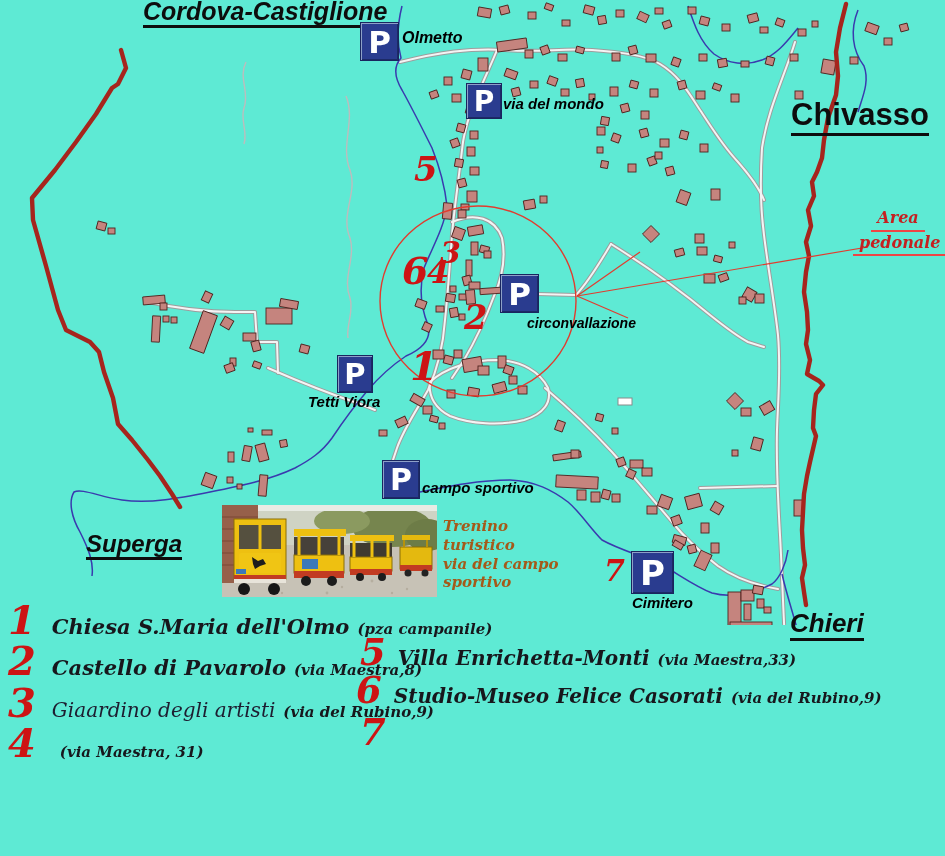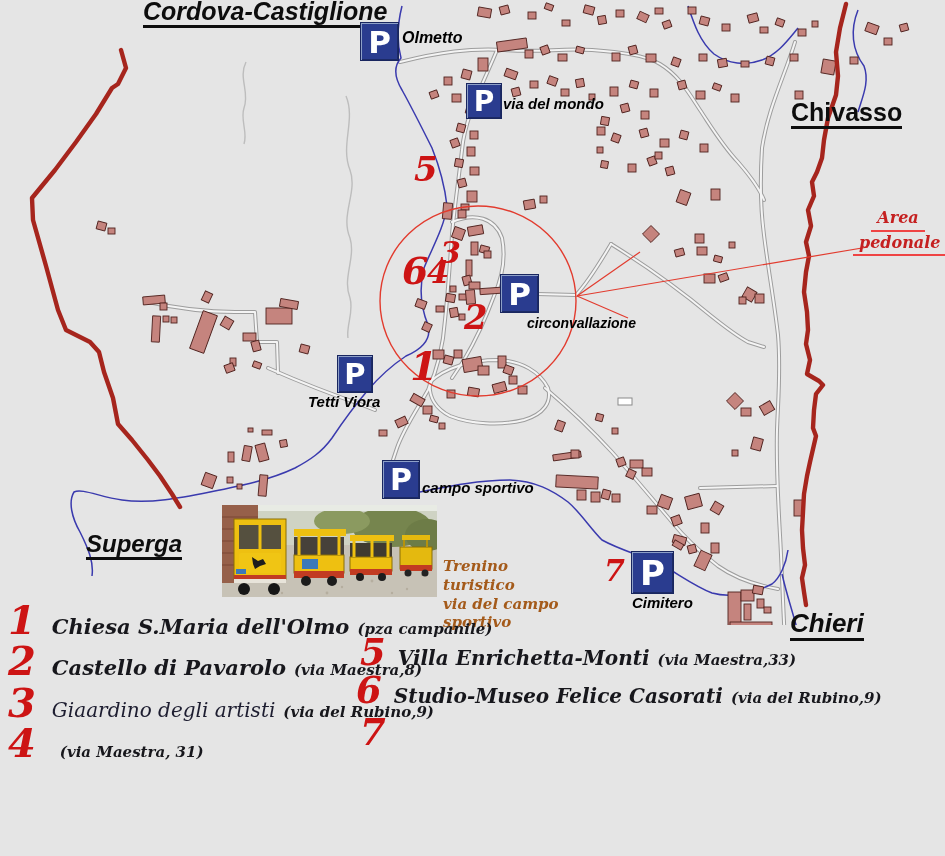--- a/index.html
+++ b/index.html
@@ -1,16 +1,16 @@
 <!DOCTYPE html>
 <html><head>
 <meta charset="utf-8">
 <style>
   html,body{margin:0;padding:0;background:#fff;}
-  #stage{position:relative;width:945px;height:856px;background:#e5e5e5;overflow:hidden;
+  #stage{position:relative;width:945px;height:856px;background:#5eead4;overflow:hidden;
          font-family:"Liberation Sans",sans-serif;text-decoration:underline;}
   #mapsvg{position:absolute;left:0;top:0;}
 
   
   .region{position:absolute;font-weight:bold;color:#0d0d0d;line-height:1.05;white-space:nowrap;}
   .region .ul{display:inline-block;border-bottom:3px solid #0d0d0d;padding-bottom:1px;}
   .italic{font-style:italic;}
   .plabel{position:absolute;font-weight:bold;font-style:italic;color:#000;white-space:nowrap;}
   .psign{position:absolute;background:#2a3c8f;border:1px solid #19265f;
          box-shadow:1px 1px 0 #8ea0c8 inset,-1px -1px 0 #1c2a66 inset;
@@ -19,21 +19,21 @@
   .mapnum{position:absolute;color:#cd1414;font-family:"DejaVu Serif",serif;
           font-weight:bold;font-style:italic;line-height:1;}
   .areaped{position:absolute;color:#c52020;font-family:"DejaVu Serif",serif;
            font-weight:bold;font-style:italic;text-align:center;line-height:1.35;}
   .areaped .ul{display:inline-block;border-bottom:2px solid #ef4444;padding:0 6px 1px 6px;}
 
   
   #photo{position:absolute;left:222px;top:505px;width:215px;height:92px;overflow:hidden;}
   #caption{position:absolute;left:443px;top:517px;width:120px;color:#a45a1a;
            font-family:"DejaVu Serif",serif;font-weight:bold;font-style:italic;
-           font-size:15px;line-height:1.25;margin-top:40px;}
+           font-size:15px;line-height:1.25;}
 
   
   .lgrow{position:absolute;display:flex;align-items:baseline;white-space:nowrap;}
   .lgnum{color:#cd1414;font-family:"DejaVu Serif",serif;font-weight:bold;font-style:italic;
          font-size:40px;line-height:.8;margin-right:16px;}
   .lgname{color:#17171c;font-family:"DejaVu Serif",serif;font-weight:bold;font-style:italic;
           font-size:21px;}
   .lgname.script{font-weight:normal;font-size:20px;color:#1d1d30;}
   .lgdetail{color:#17171c;font-family:"DejaVu Serif",serif;font-weight:bold;font-style:italic;
             font-size:15px;margin-left:8px;}
@@ -305,21 +305,21 @@
       <ellipse cx="478" cy="301" rx="98" ry="95"></ellipse>
       <g stroke-width="1.2">
         <path d="M577,296 L868,247"></path>
         <path d="M577,296 L640,252"></path>
         <path d="M577,296 L628,318"></path>
       </g>
     </g>
   </svg>
 
   <div class="region italic" style="left:143px;top:-2px;font-size:25px;"><span class="ul">Cordova-Castiglione</span></div>
-  <div class="region" style="left:791px;top:99px;font-size:25px;"><span class="ul">Chivasso</span></div>
+  <div class="region" style="left:791px;top:99px;font-size:31px;"><span class="ul">Chivasso</span></div>
   <div class="region italic" style="left:86px;top:506px;font-size:24px;">
     <br>
     <span class="ul">Superga</span>
   </div>
   <div class="region italic" style="left:790px;top:610px;font-size:26px;"><span class="ul">Chieri</span></div>
 
   <div class="areaped" style="left:853px;top:207px;width:90px;font-size:16px;">
     <span class="ul">Area</span><br>
     <span class="ul">pedonale</span>
   </div>

